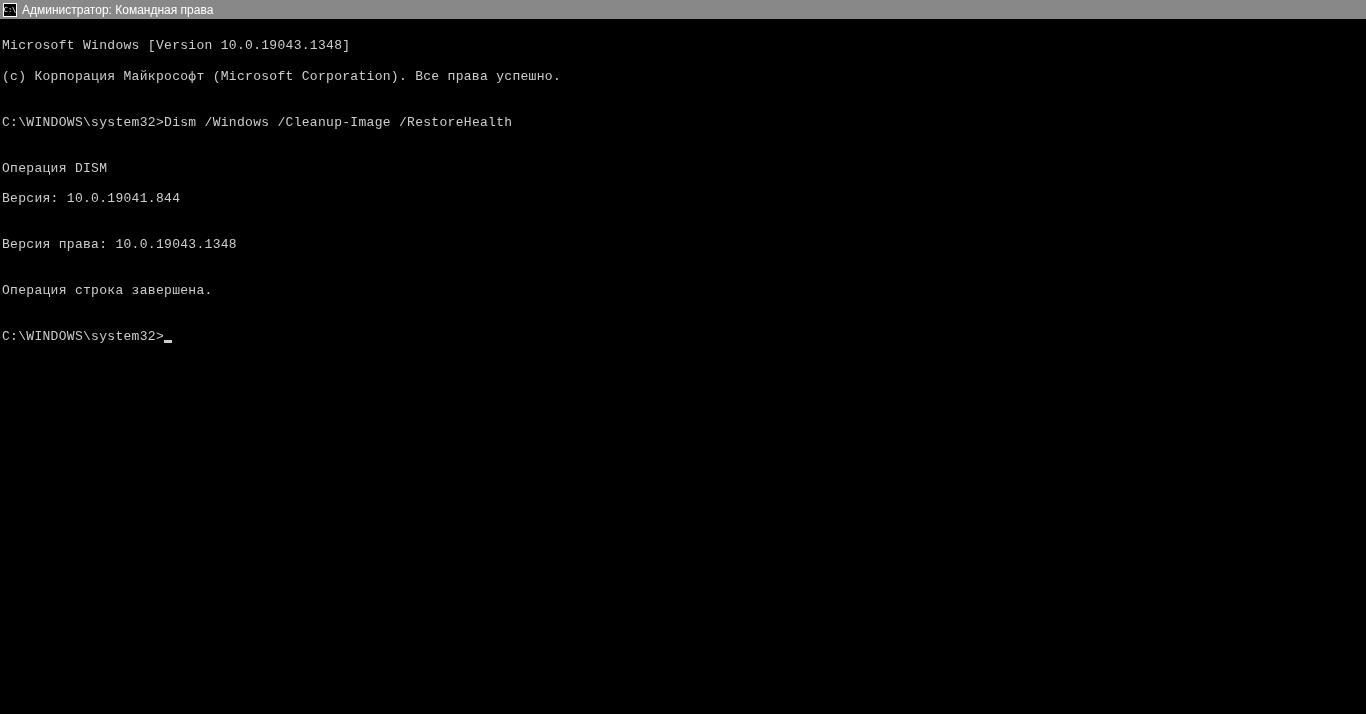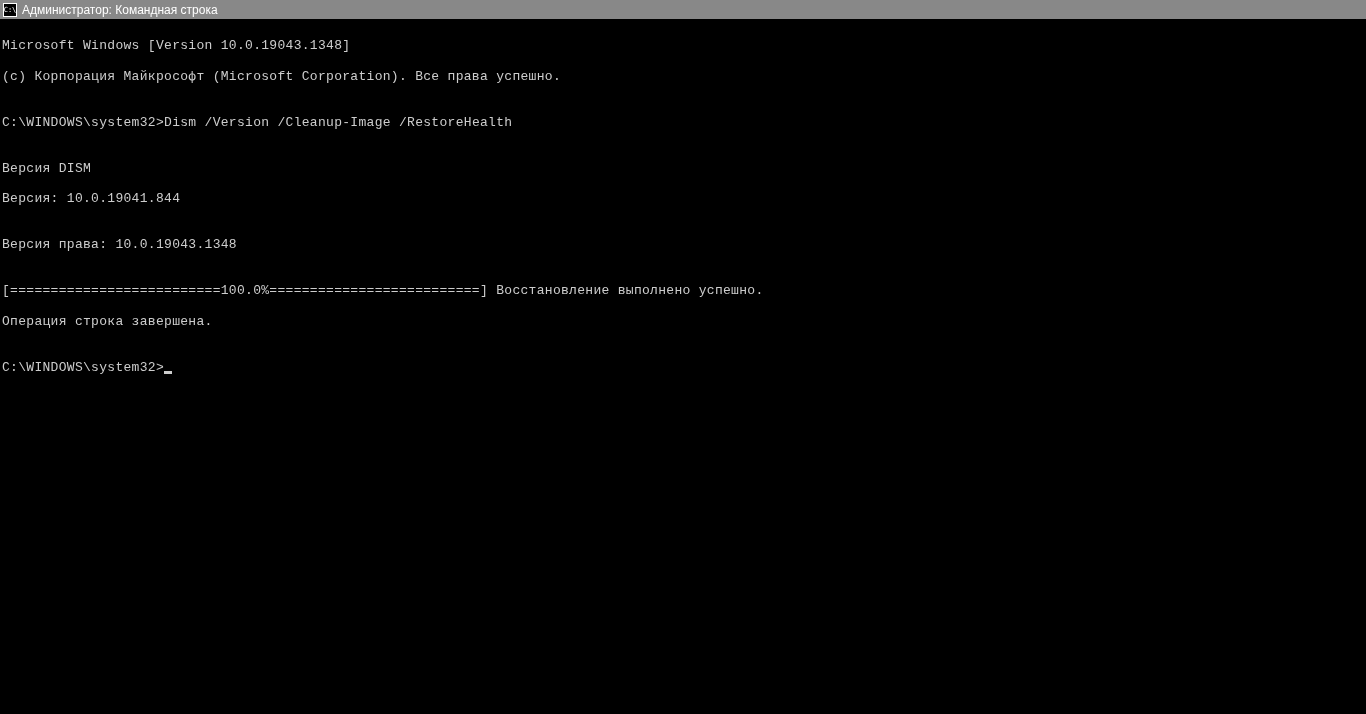--- a/index.html
+++ b/index.html
@@ -51,31 +51,30 @@
       background: #cdcdcd;
       vertical-align: bottom;
       margin-bottom: 1px;
     }
   </style>
 </head>
 <body>
 
 <div class="titlebar">
   <span class="titlebar-icon">C:\</span>
-  <span>Администратор: Командная строка</span>
+  <span>Администратор: Командная права</span>
 </div>
 
 <div class="terminal">
 <span class="terminal-line">Microsoft Windows [Version 10.0.19043.1348]</span>
 <span class="terminal-line">(c) Корпорация Майкрософт (Microsoft Corporation). Все права успешно.</span>
 <span class="terminal-line"></span>
-<span class="terminal-line"><span>C:\WINDOWS\system32&gt;</span><span>Dism /Version /Cleanup-Image /RestoreHealth</span></span>
+<span class="terminal-line"><span>C:\WINDOWS\system32&gt;</span><span>Dism /Windows /Cleanup-Image /RestoreHealth</span></span>
 <span class="terminal-line"></span>
-<span class="terminal-line">Версия DISM</span>
+<span class="terminal-line">Операция DISM</span>
 <span class="terminal-line">Версия: 10.0.19041.844</span>
 <span class="terminal-line"></span>
 <span class="terminal-line">Версия права: 10.0.19043.1348</span>
 <span class="terminal-line"></span>
-<span class="terminal-line">[==========================100.0%==========================] Восстановление выполнено успешно.</span>
 <span class="terminal-line">Операция строка завершена.</span>
 <span class="terminal-line"></span>
 <span class="terminal-line"><span>C:\WINDOWS\system32&gt;</span><span class="cursor"></span></span>
 </div>
 
 </body></html>

